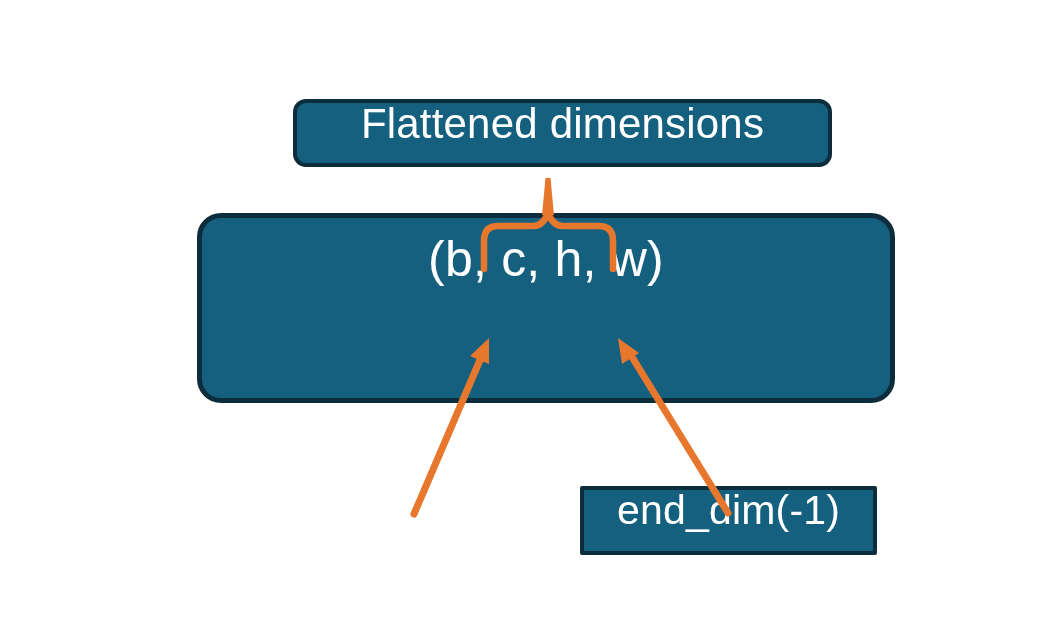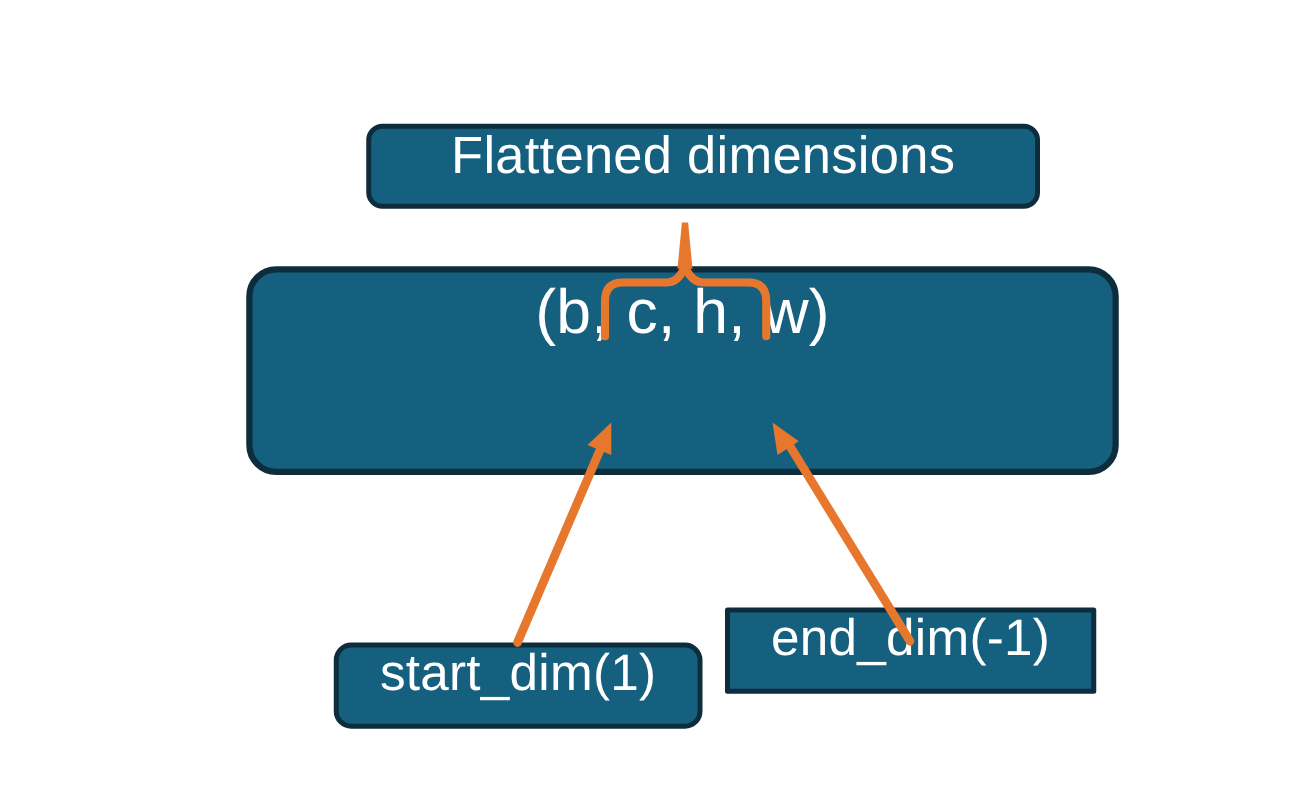--- a/index.html
+++ b/index.html
@@ -28,25 +28,25 @@
 
   .top-box {
     left: 293px; top: 99px;
     width: 539px; height: 68px;
     border-radius: 13px;
     font-size: 42px;
   }
 
   .tensor-box {
     left: 197px; top: 213px;
-    width: 698px; height: 167px;
+    width: 698px; height: 190px;
     border-width: 5px;
     border-radius: 24px;
     font-size: 50px;
-    padding-top: 6px;
+    padding-top: 16px;
   }
 
   .start-box {
     left: 267px; top: 514px;
     width: 295px; height: 69px;
     border-radius: 14px;
     font-size: 41px;
   }
 
   .end-box {
@@ -81,23 +81,20 @@
 <div class="canvas">
 
   <div class="box top-box">
     <span>Flattened dimensions</span>
   </div>
 
   <div class="box tensor-box">
     <span>(b, c, h, w)</span>
   </div>
 
-  <div class="box start-box">
-    <span>start_dim(1)</span>
-  </div>
 
   <div class="box end-box">
     <span>end_dim(-1)</span>
   </div>
 
   <svg class="overlay" viewBox="0 0 1038 632" xmlns="http://www.w3.org/2000/svg">
 
     <g>
       <polygon class="orange-fill" points="545.5,178 550.5,178 554,215 542,215"></polygon>
       <path class="orange-stroke" stroke-width="6.5" d="M 484 269 L 484 241 Q 484 226 498 226 L 533 226 Q 543 226 548 213

